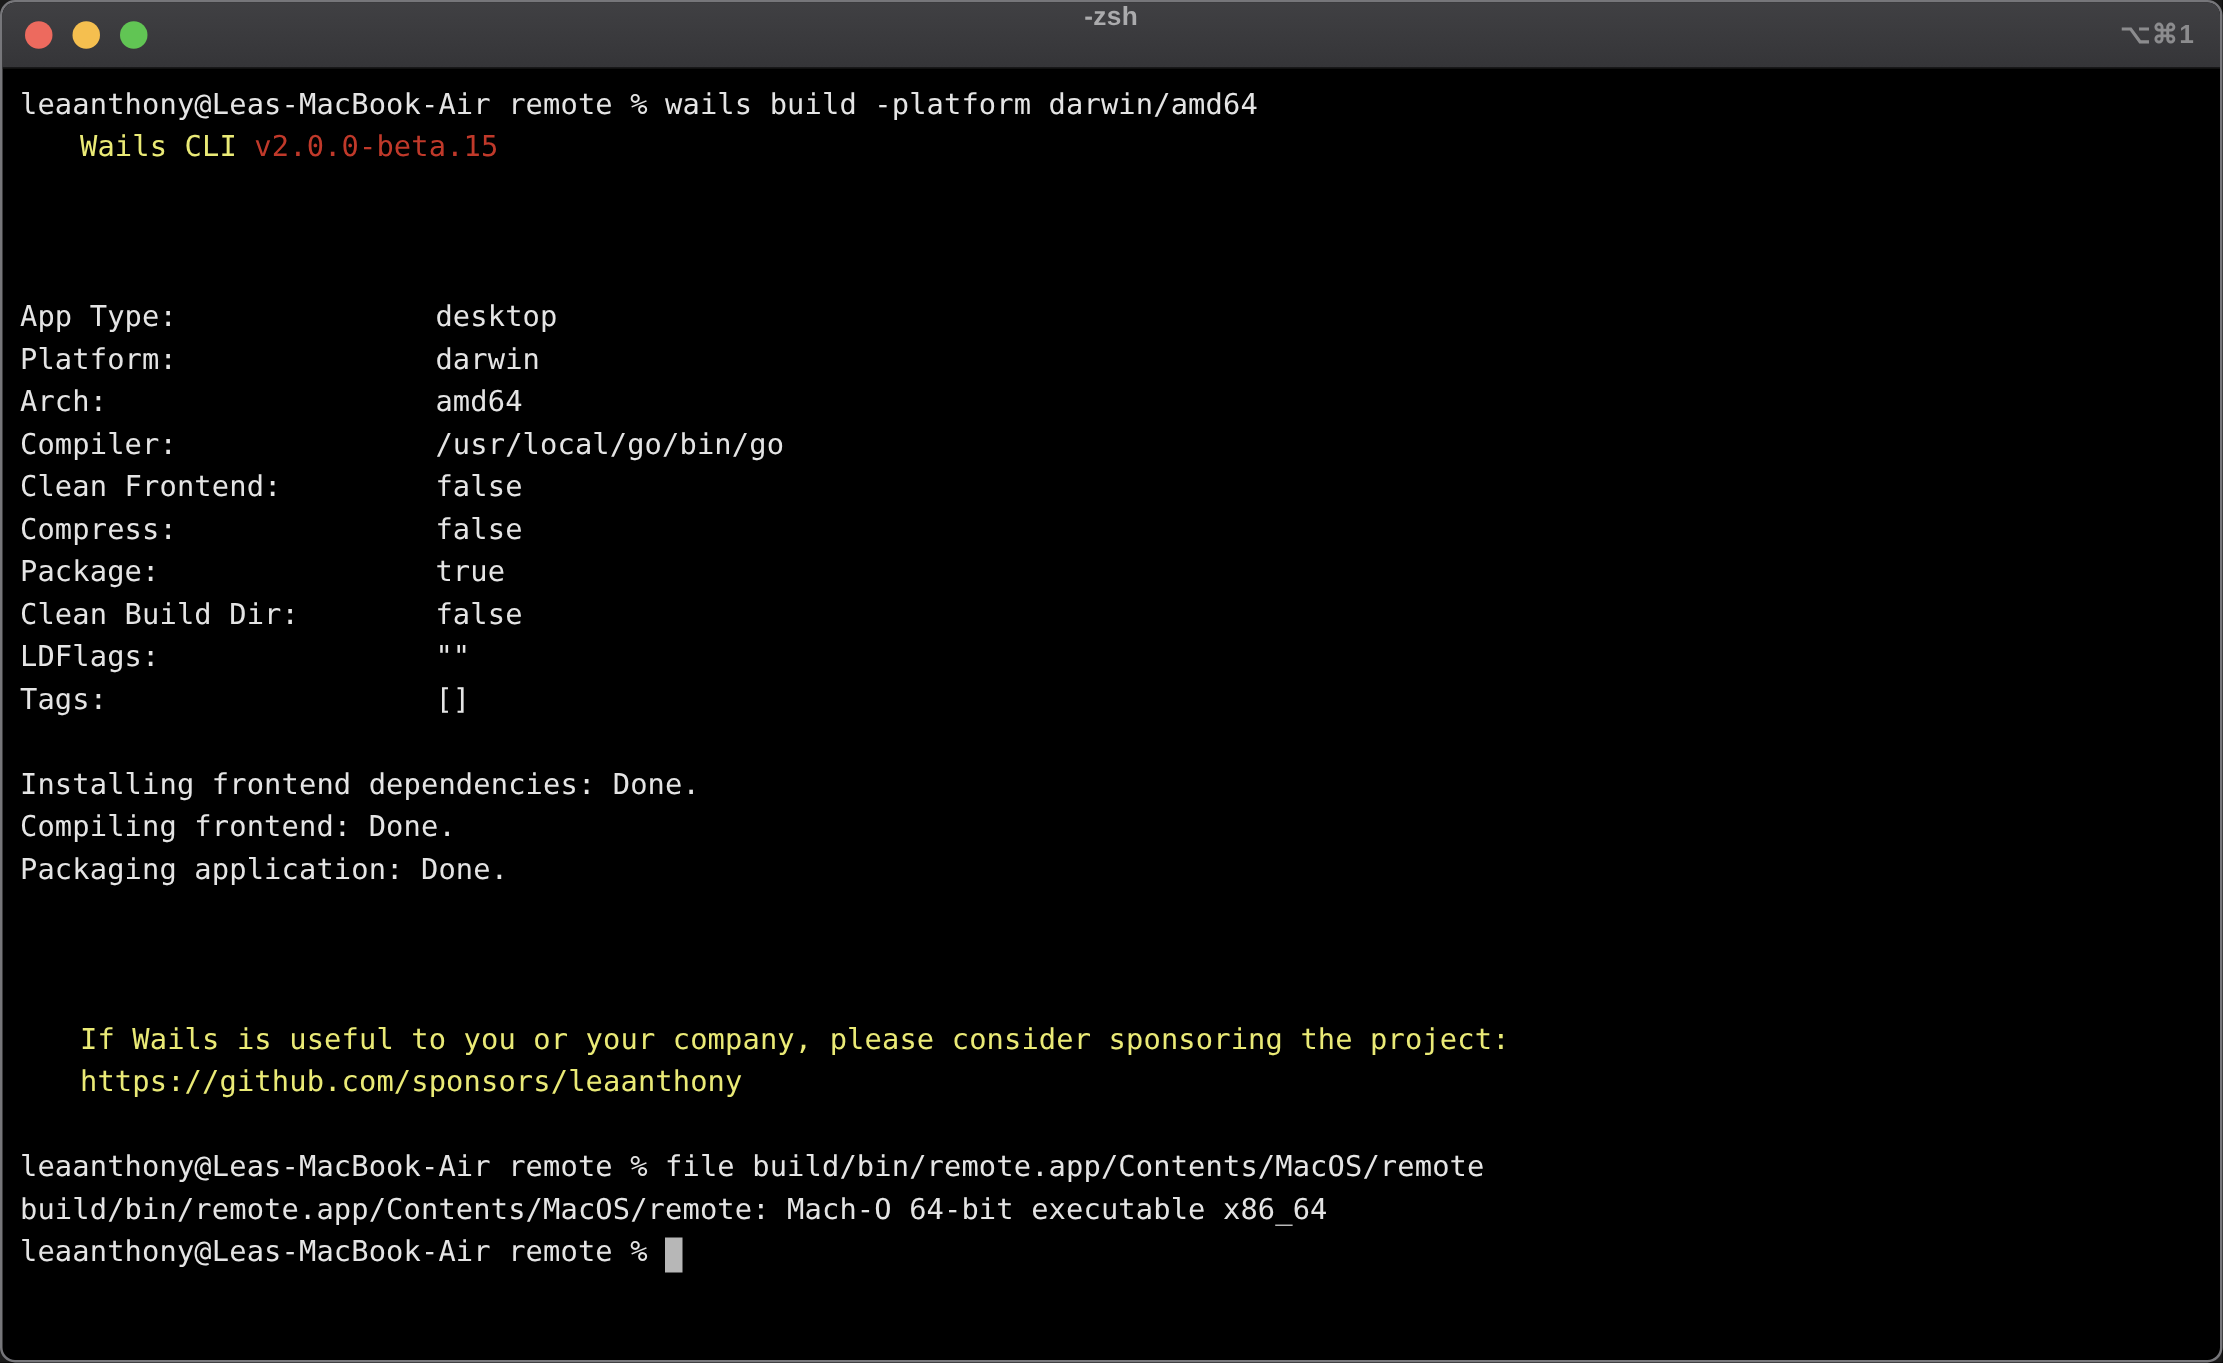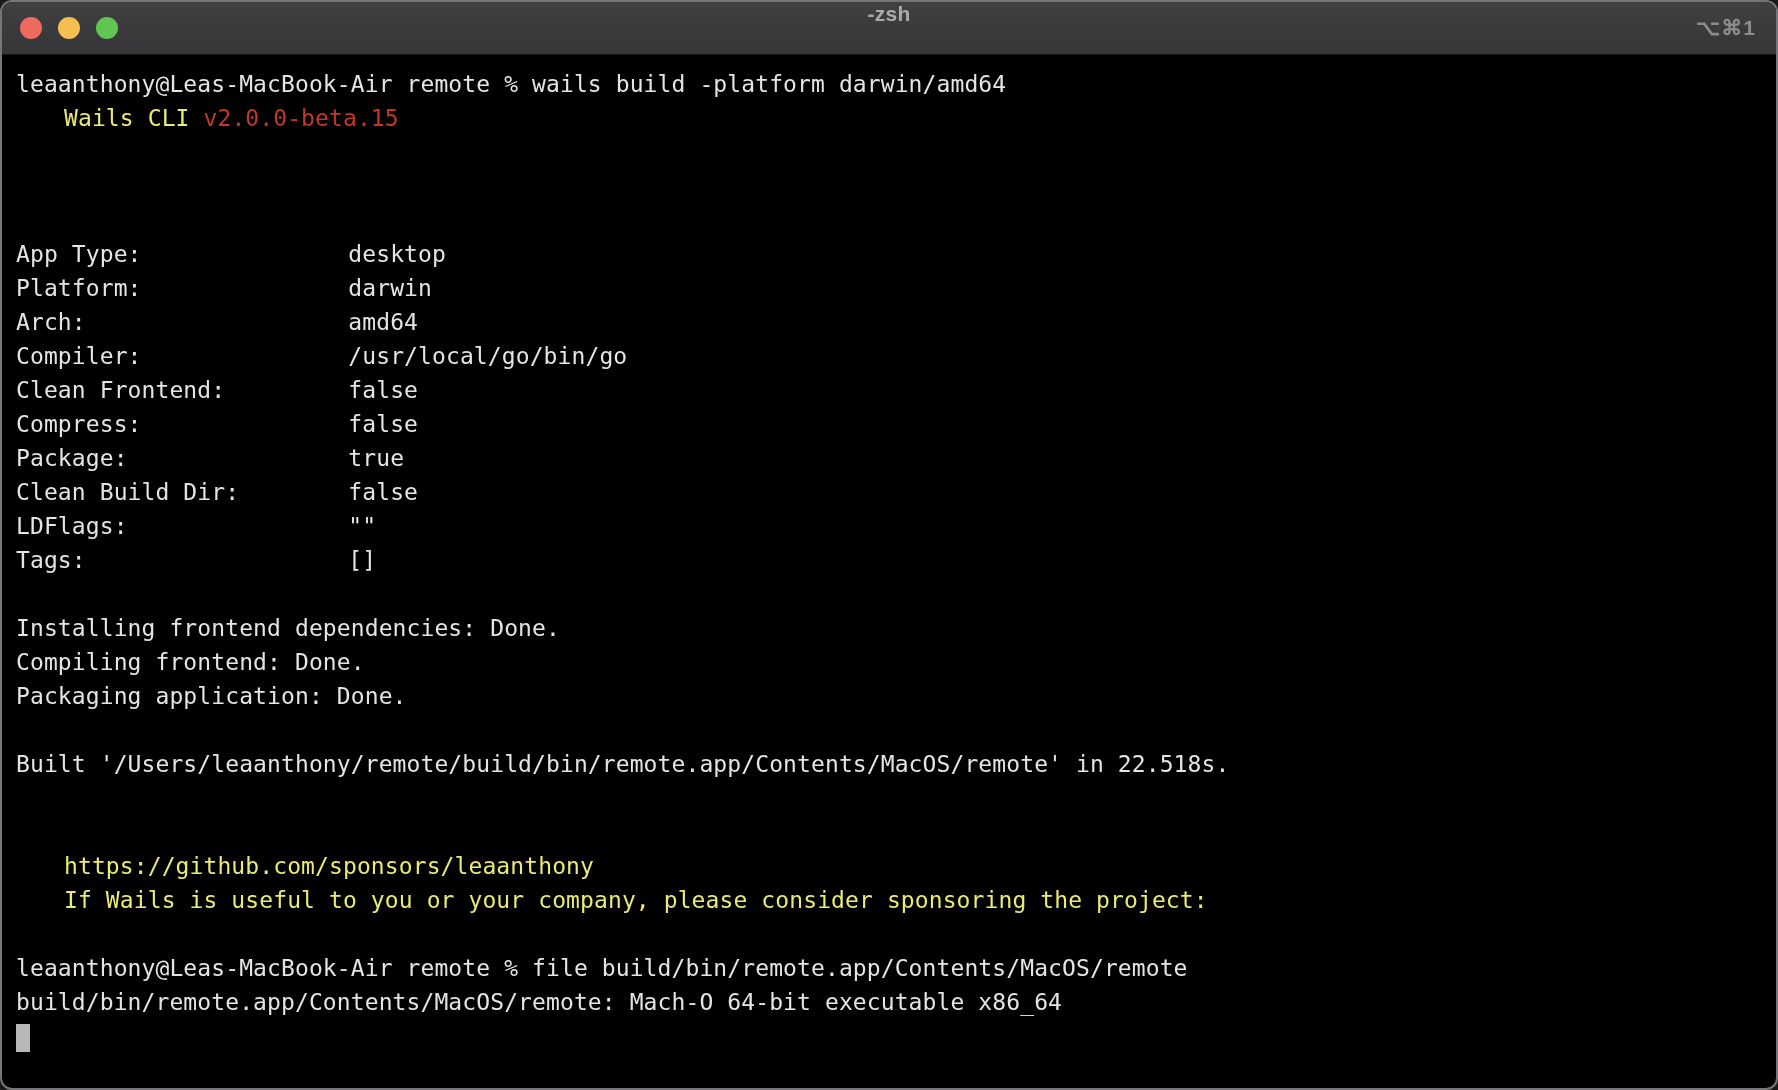--- a/index.html
+++ b/index.html
@@ -83,23 +83,22 @@
       <div class="line"><span class="kv-label default">Compress:</span><span class="seg default">false</span></div>
       <div class="line"><span class="kv-label default">Package:</span><span class="seg default">true</span></div>
       <div class="line"><span class="kv-label default">Clean Build Dir:</span><span class="seg default">false</span></div>
       <div class="line"><span class="kv-label default">LDFlags:</span><span class="seg default">""</span></div>
       <div class="line"><span class="kv-label default">Tags:</span><span class="seg default">[]</span></div>
       <div class="line"><span class="seg default"> </span></div>
       <div class="line"><span class="seg default">Installing frontend dependencies: Done.</span></div>
       <div class="line"><span class="seg default">Compiling frontend: Done.</span></div>
       <div class="line"><span class="seg default">Packaging application: Done.</span></div>
       <div class="line"><span class="seg default"> </span></div>
-      <div class="line"><span class="seg default">Built '/Users/leaanthony/remote/build/bin/remote.app/Contents/MacOS/remote' in 22.518s.</span></div>
       <div class="line"><span class="seg default"> </span></div>
       <div class="line"><span class="seg default"> </span></div>
+      <div class="line"><span class="seg yellow">If Wails is useful to you or your company, please consider sponsoring the project:</span></div>
       <div class="line"><span class="seg yellow">https://github.com/sponsors/leaanthony</span></div>
-      <div class="line"><span class="seg yellow">If Wails is useful to you or your company, please consider sponsoring the project:</span></div>
       <div class="line"><span class="seg default"> </span></div>
       <div class="line"><span class="seg default">leaanthony@Leas-MacBook-Air remote % file build/bin/remote.app/Contents/MacOS/remote</span></div>
       <div class="line"><span class="seg default">build/bin/remote.app/Contents/MacOS/remote: Mach-O 64-bit executable x86_64</span></div>
-      <div class="line"><span class="cursor"></span></div>
+      <div class="line"><span class="seg default">leaanthony@Leas-MacBook-Air remote % </span><span class="cursor"></span></div>
     </div>
 </div>
 
 </body></html>

